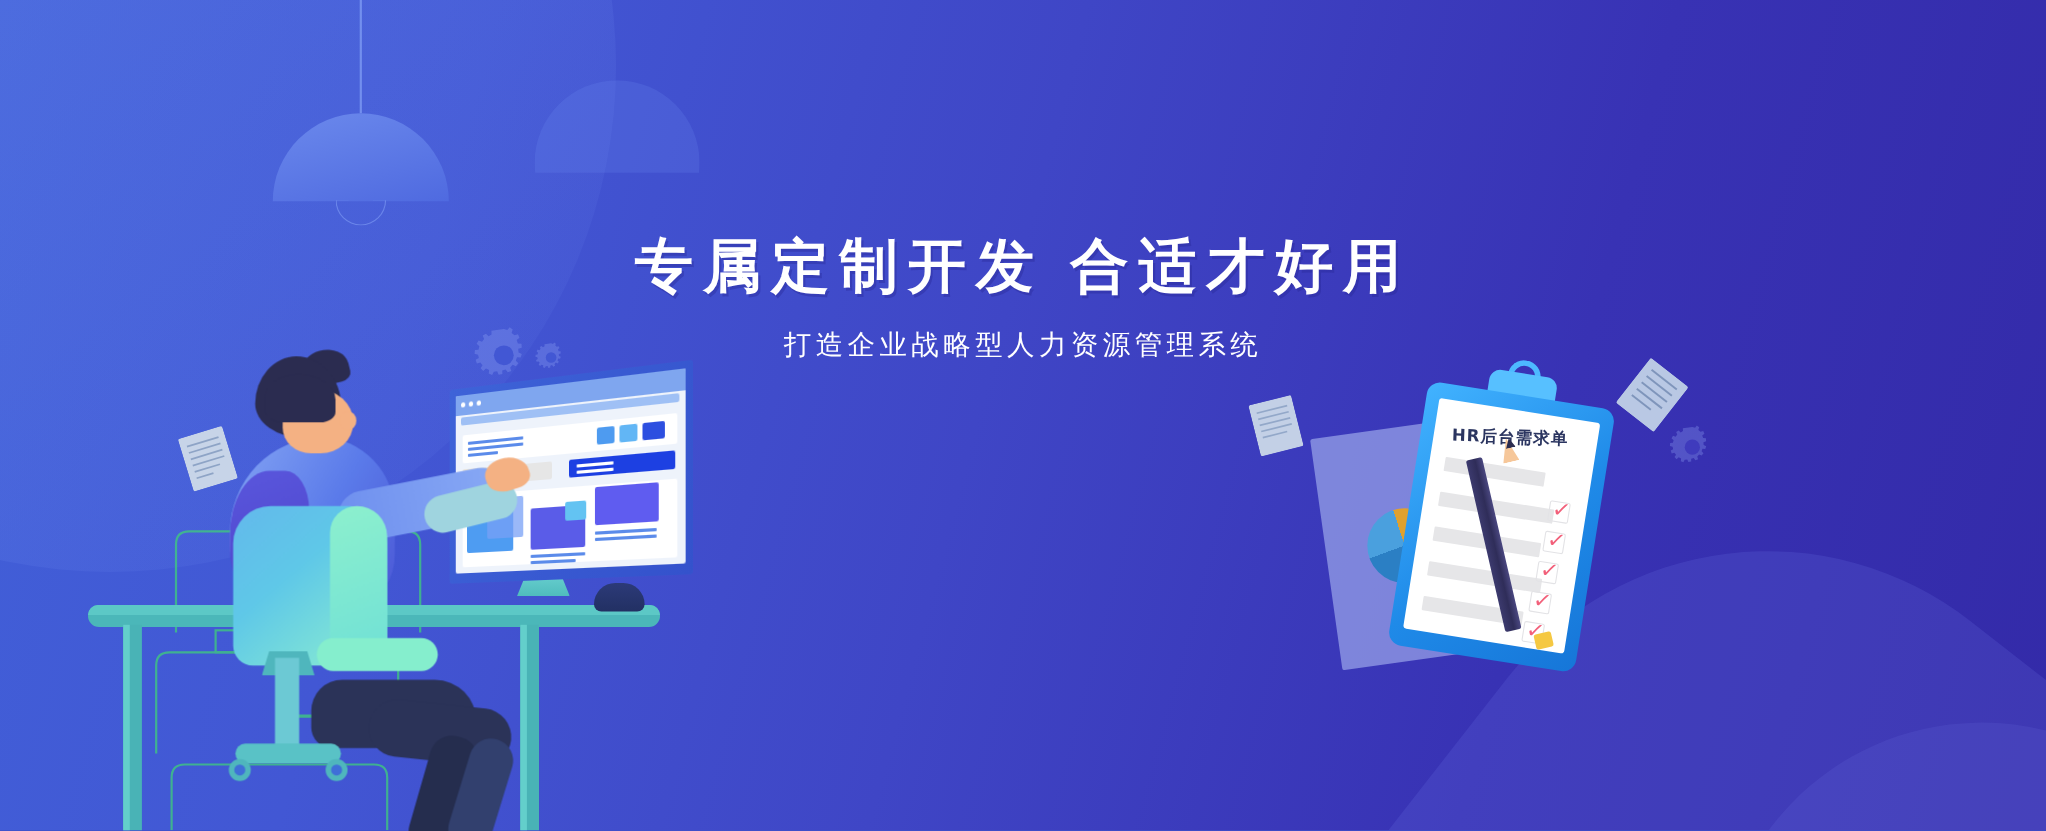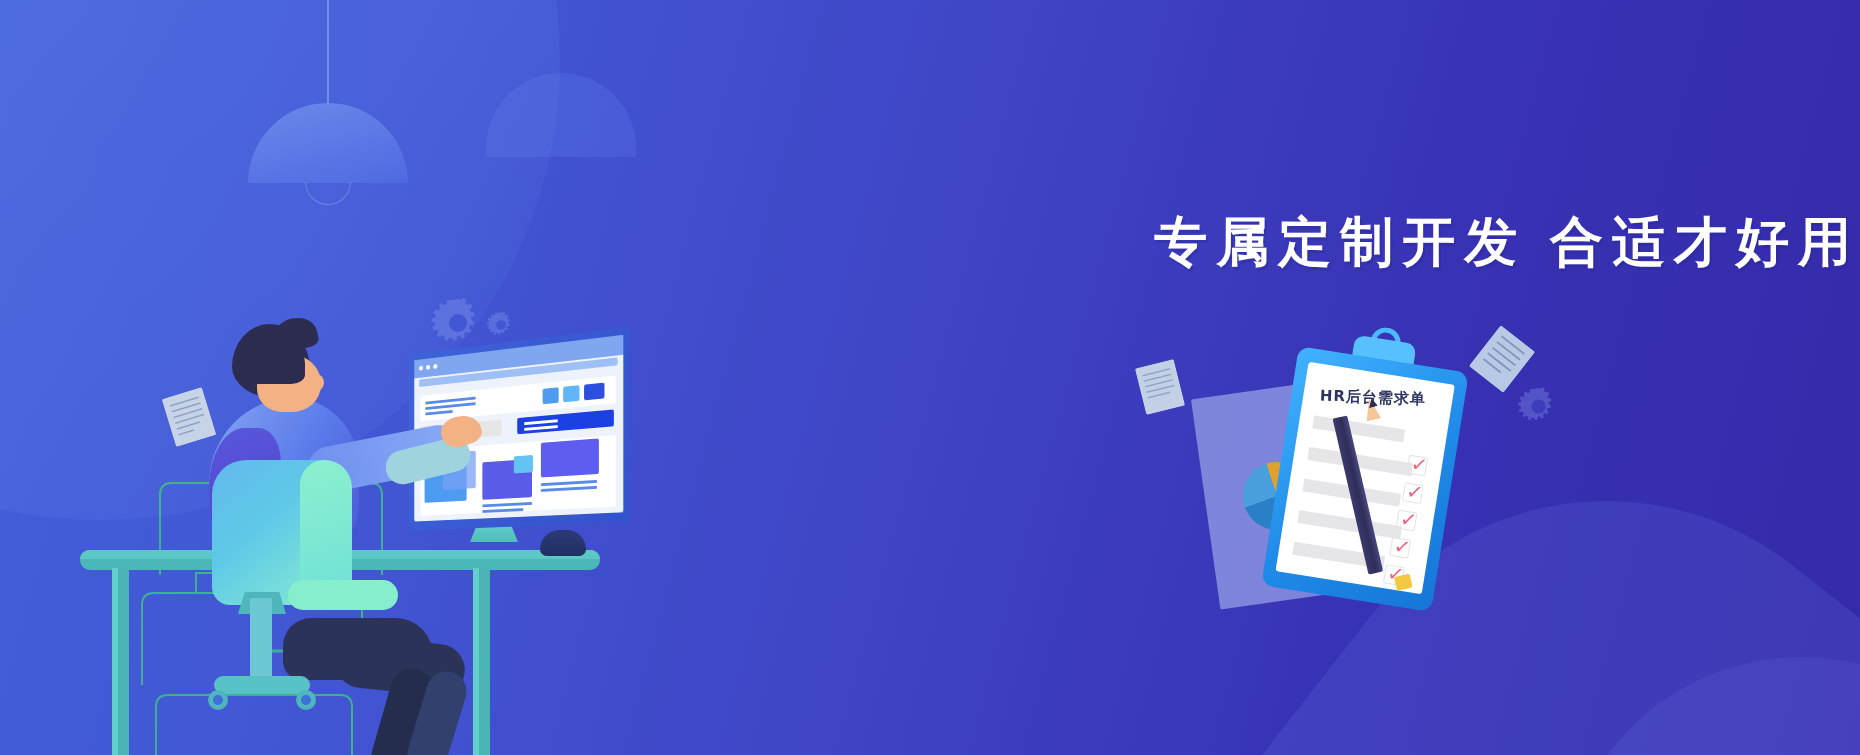--- a/index.html
+++ b/index.html
@@ -339,21 +339,21 @@
     height: 20px; width: 20px;
     border-radius: 50%;
     background: #3f6fd8;
     border: 5px solid #4fb6bd;
   }
 
   
   .headline-block {
     position: absolute;
     left: 0; right: 0; top: 207px;
-    text-align: right;
+    text-align: center;
     z-index: 30;
   }
   .headline {
     margin: 0;
     font-size: 53px;
     font-weight: 700;
     color: #ffffff;
     letter-spacing: 9px;
     text-shadow: 2px 3px 0 rgba(40,40,150,0.38);
     white-space: nowrap;
@@ -640,20 +640,21 @@
   <div class="chair-back-edge"></div>
   <div class="chair-seat"></div>
   <div class="chair-hub"></div>
   <div class="chair-post"></div>
   <div class="chair-base"></div>
   <div class="chair-foot" style="left:208px;"></div>
   <div class="chair-foot" style="left:296px;"></div>
 
   <div class="headline-block">
     <h1 class="headline">专属定制开发 合适才好用</h1>
+    <p class="subtitle">打造企业战略型人力资源管理系统</p>
   </div>
 
   <div class="clip-group">
     <div class="clip-sheet-bg"></div>
     <div class="pie"></div>
 
     <div class="clipboard">
       <div class="clip-ring"></div>
       <div class="clip-clip"></div>
       <div class="clip-body"></div>

